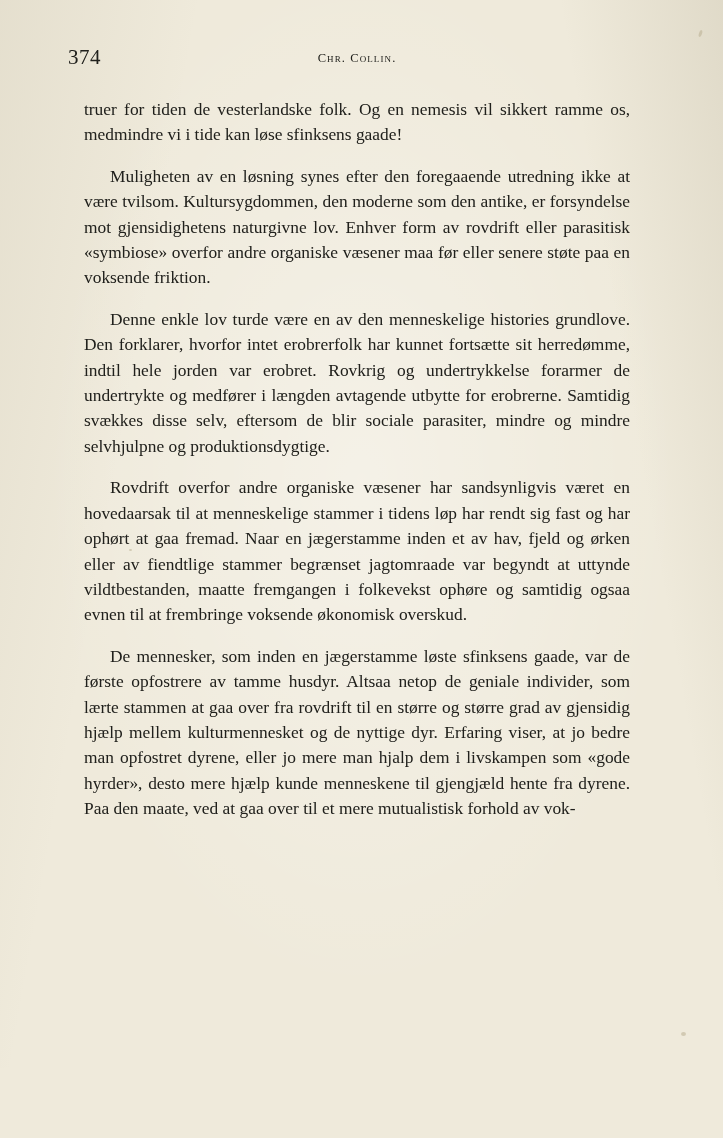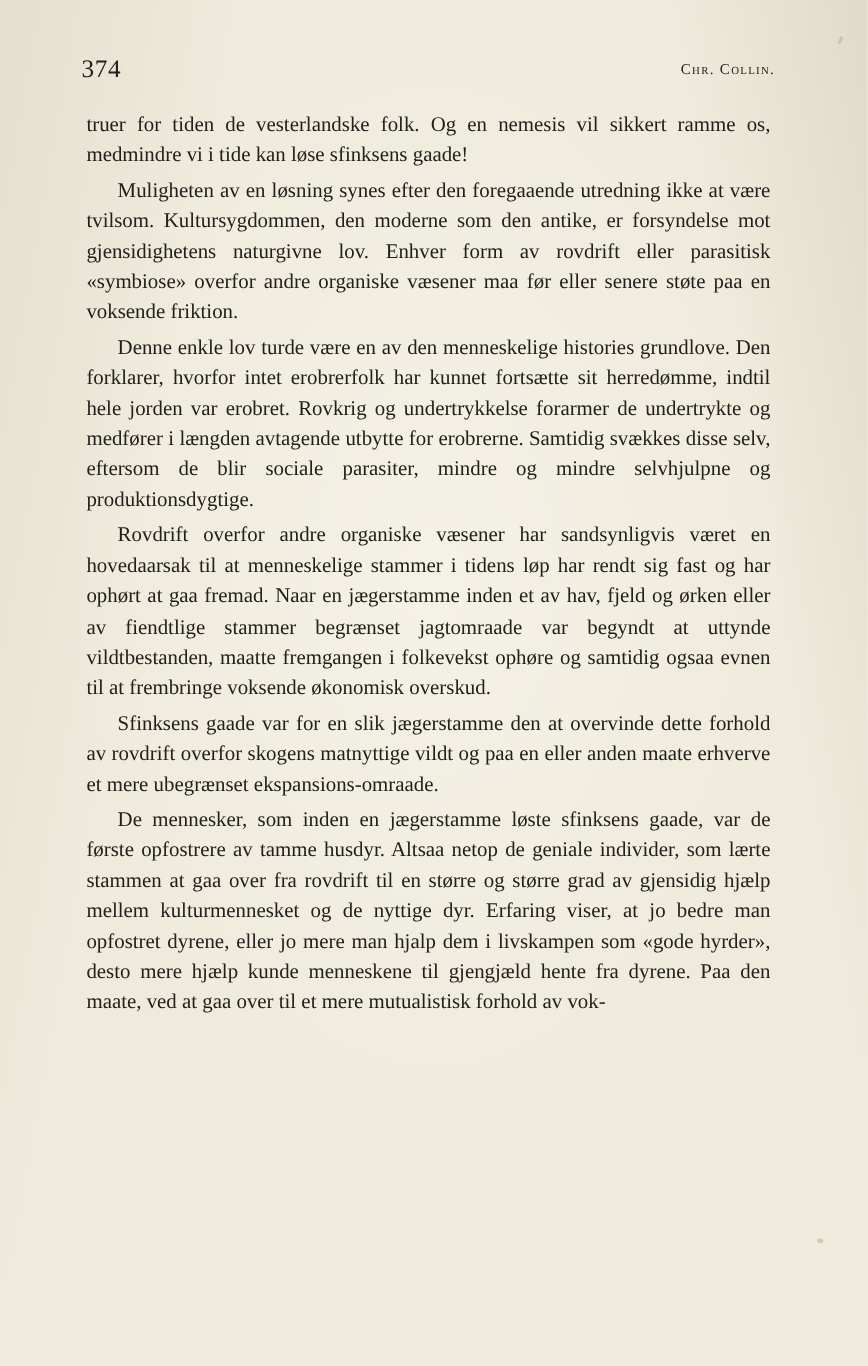--- a/index.html
+++ b/index.html
@@ -47,35 +47,35 @@
     left: 0;
     top: 0;
     font-size: 21px;
     letter-spacing: 0.5px;
   }
   .running-head {
     position: absolute;
     left: 0;
     right: 0;
     top: 6px;
-    text-align: right;
+    text-align: center;
     font-size: 12.5px;
     letter-spacing: 1.1px;
     font-variant: small-caps;
   }
   .body-text {
     margin-top: 10px;
     font-size: 17.4px;
     line-height: 25.4px;
     text-align: justify;
     -webkit-hyphens: none;
     hyphens: none;
   }
   .body-text p {
-    margin: 4px;
+    margin: 16px;
     text-indent: 0;
   }
   .body-text p.indent {
     text-indent: 26px;
   }
   .speck {
     position: absolute;
     background: #b9ae92;
     border-radius: 50%;
     opacity: 0.55;
@@ -98,18 +98,17 @@
     <div class="header-row">
       <div class="folio">374</div>
       <div class="running-head">Chr. Collin.</div>
     </div>
 
     <div class="body-text">
       <p>truer for tiden de vesterlandske folk. Og en nemesis vil sikkert ramme os, medmindre vi i tide kan løse sfinksens gaade!</p>
       <p class="indent">Muligheten av en løsning synes efter den foregaaende utredning ikke at være tvilsom. Kultursygdommen, den moderne som den antike, er forsyndelse mot gjensidighetens naturgivne lov. Enhver form av rovdrift eller parasitisk «symbiose» overfor andre organiske væsener maa før eller senere støte paa en voksende friktion.</p>
       <p class="indent">Denne enkle lov turde være en av den menneskelige histories grundlove. Den forklarer, hvorfor intet erobrerfolk har kunnet fortsætte sit herredømme, indtil hele jorden var erobret. Rovkrig og undertrykkelse forarmer de undertrykte og medfører i længden avtagende utbytte for erobrerne. Samtidig svækkes disse selv, eftersom de blir sociale parasiter, mindre og mindre selvhjulpne og produktionsdygtige.</p>
       <p class="indent">Rovdrift overfor andre organiske væsener har sandsynligvis været en hovedaarsak til at menneskelige stammer i tidens løp har rendt sig fast og har ophørt at gaa fremad. Naar en jægerstamme inden et av hav, fjeld og ørken eller av fiendtlige stammer begrænset jagtomraade var begyndt at uttynde vildtbestanden, maatte fremgangen i folkevekst ophøre og samtidig ogsaa evnen til at frembringe voksende økonomisk overskud.</p>
-      <p class="indent">Sfinksens gaade var for en slik jægerstamme den at overvinde dette forhold av rovdrift overfor skogens matnyttige vildt og paa en eller anden maate erhverve et mere ubegrænset ekspansions-omraade.</p>
       <p class="indent">De mennesker, som inden en jægerstamme løste sfinksens gaade, var de første opfostrere av tamme husdyr. Altsaa netop de geniale individer, som lærte stammen at gaa over fra rovdrift til en større og større grad av gjensidig hjælp mellem kulturmennesket og de nyttige dyr. Erfaring viser, at jo bedre man opfostret dyrene, eller jo mere man hjalp dem i livskampen som «gode hyrder», desto mere hjælp kunde menneskene til gjengjæld hente fra dyrene. Paa den maate, ved at gaa over til et mere mutualistisk forhold av vok-</p>
     </div>
 
   </div>
 </div>
 
 </body></html>

